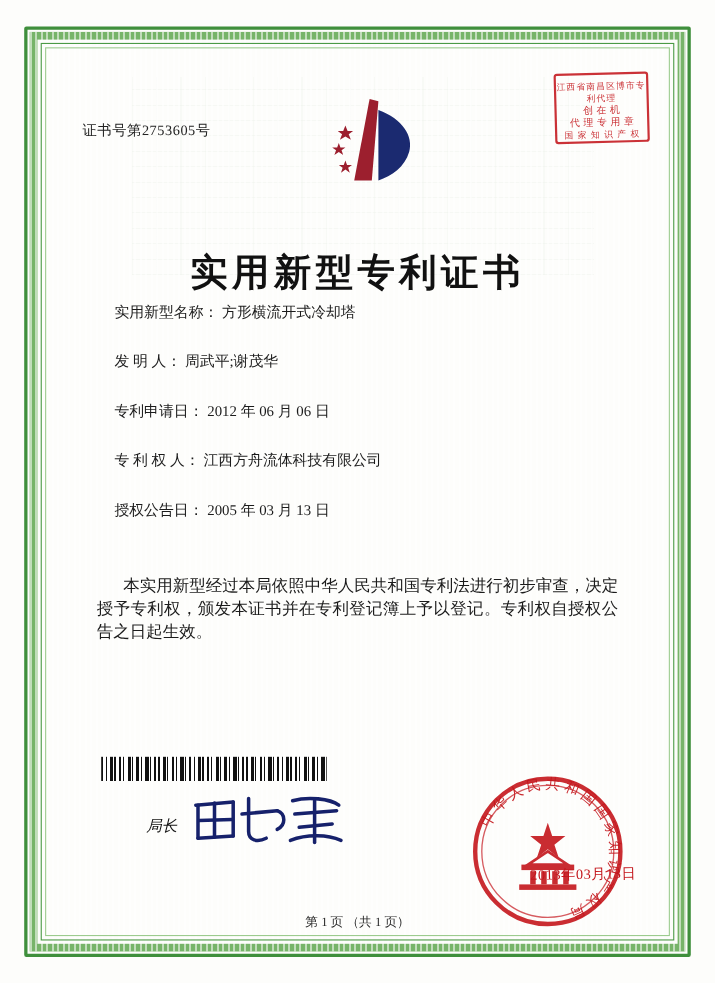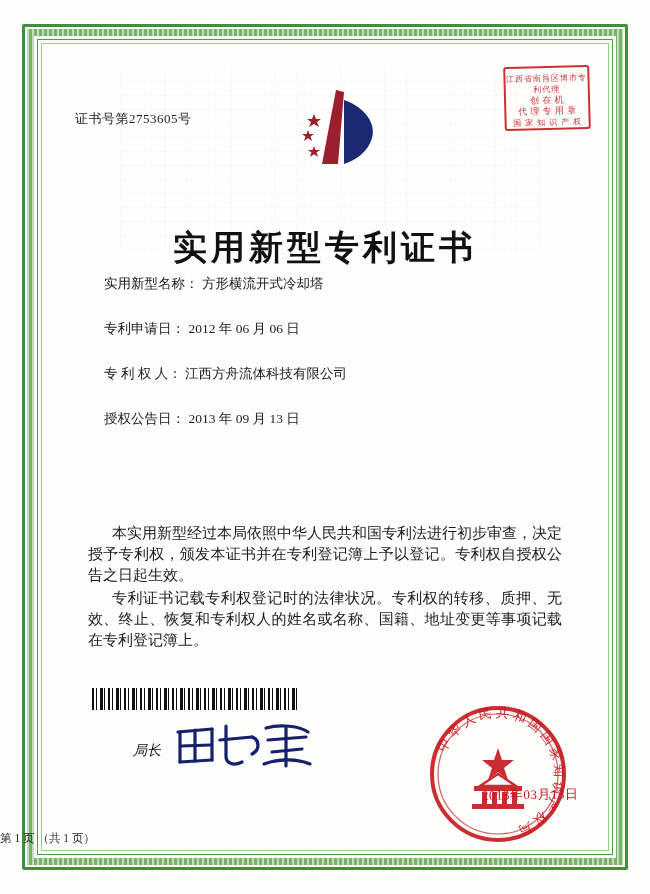--- a/index.html
+++ b/index.html
@@ -235,20 +235,21 @@
     letter-spacing: 0.5px;
     transform: rotate(-1deg);
   }
 
   
   .page-footer {
     position: absolute;
     left: 0;
     right: 0;
     bottom: 48px;
+    text-align: center;
     font-size: 11.5px;
     color: #2a2a2a;
   }
 </style>
 </head>
 <body>
 
 <div class="certificate">
 
   <div class="watermark"></div>
@@ -281,36 +282,39 @@
   </div>
 
   <div class="doc-title">实用新型专利证书</div>
 
   <div class="fields">
     <div class="field-row">
       <span class="field-label">实用新型名称：</span>
       <span class="field-value">方形横流开式冷却塔</span>
     </div>
     <div class="field-row">
+      <span class="field-label">发  明  人：</span>
+      <span class="field-value">周武平;谢茂华</span>
+    </div>
+    <div class="field-row">
       <span class="field-label">专利申请日：</span>
       <span class="field-value">2012 年 06 月 06 日</span>
     </div>
     <div class="field-row">
       <span class="field-label">专 利 权 人：</span>
       <span class="field-value">江西方舟流体科技有限公司</span>
     </div>
     <div class="field-row">
       <span class="field-label">授权公告日：</span>
-      <span class="field-value">2013 年 09 月 13 日</span>
+      <span class="field-value">2005 年 03 月 13 日</span>
     </div>
   </div>
 
   <div class="paragraphs">
     <p>本实用新型经过本局依照中华人民共和国专利法进行初步审查，决定授予专利权，颁发本证书并在专利登记簿上予以登记。专利权自授权公告之日起生效。</p>
-    <p>专利证书记载专利权登记时的法律状况。专利权的转移、质押、无效、终止、恢复和专利权人的姓名或名称、国籍、地址变更等事项记载在专利登记簿上。</p>
   </div>
 
   <div class="barcode"></div>
 
   <div class="sig-label">局长</div>
 
   <div class="signature">
     <svg width="150" height="56" viewBox="0 0 150 56">
       <g fill="none" stroke="#16216b" stroke-width="3.2" stroke-linecap="round">
         <path d="M10 16 L44 13"></path>

